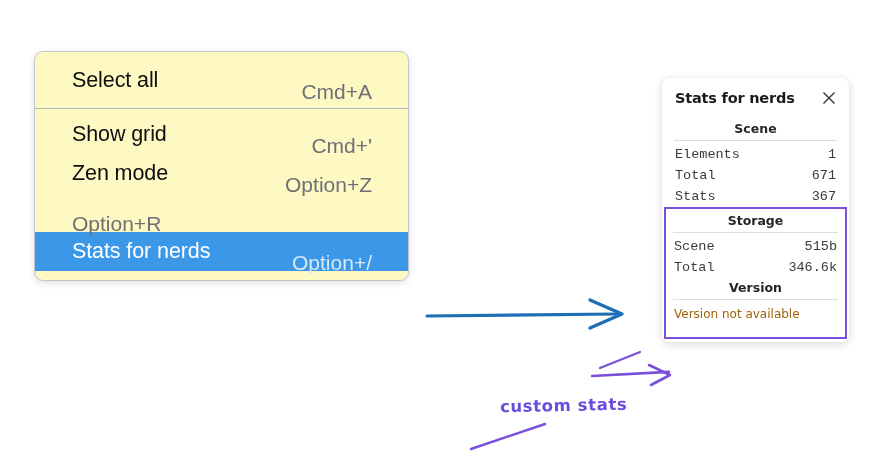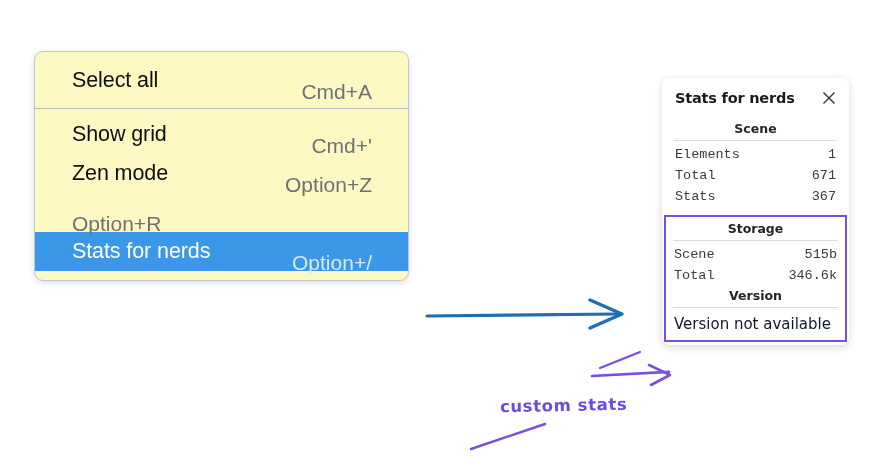--- a/index.html
+++ b/index.html
@@ -115,28 +115,28 @@
     justify-content: space-between;
     align-items: baseline;
     font-size: 13.5px;
     color: #3a3a40;
     padding: 3px 3px 3px 3px;
     font-family: Liberation Mono, monospace;
   }
   .sp-row .sp-key { color: #3a3a40; }
   .sp-row .sp-val { color: #3a3a40; }
   .sp-plain {
-    font-size: 15px;
-    color: #0f172a;
+    font-size: 12px;
+    color: #a16207;
     padding: 4px 3px 2px 3px;
   }
   .sp-highlight {
     border: 2px solid #7a4fdb;
-    margin: 8px -8px -9px -8px;
-    padding: 2px 5px 5px 5px;
+    margin: 0 -8px -9px -8px;
+    padding: 2px 5px 14px 5px;
   }
 
   
   #annotations {
     position: absolute;
     left: 0; top: 0;
     width: 873px;
     height: 461px;
     pointer-events: none;
   }

